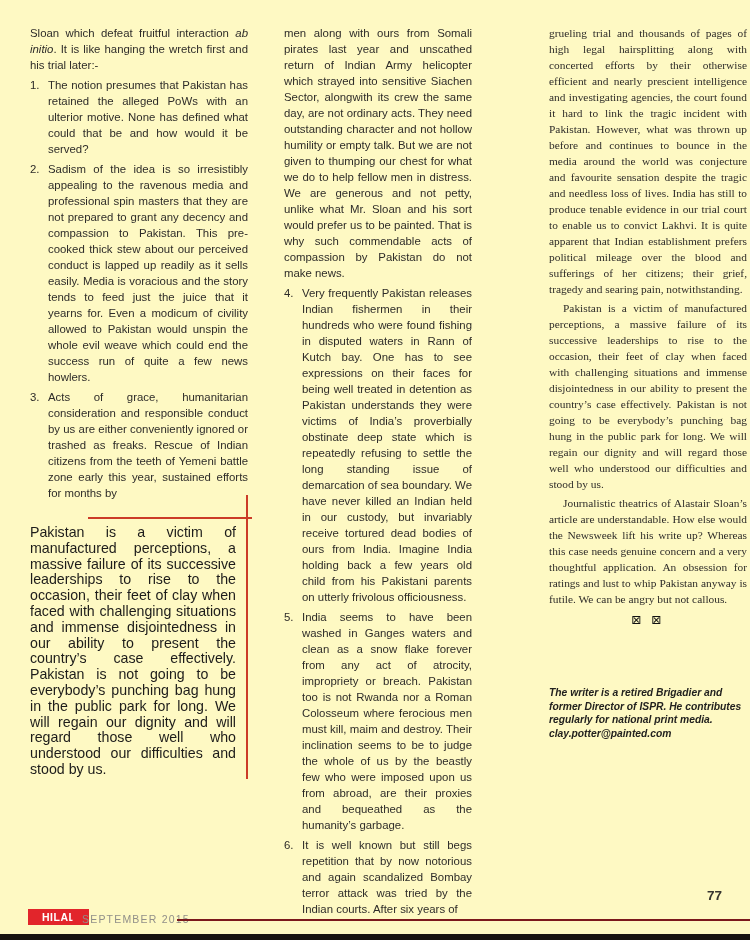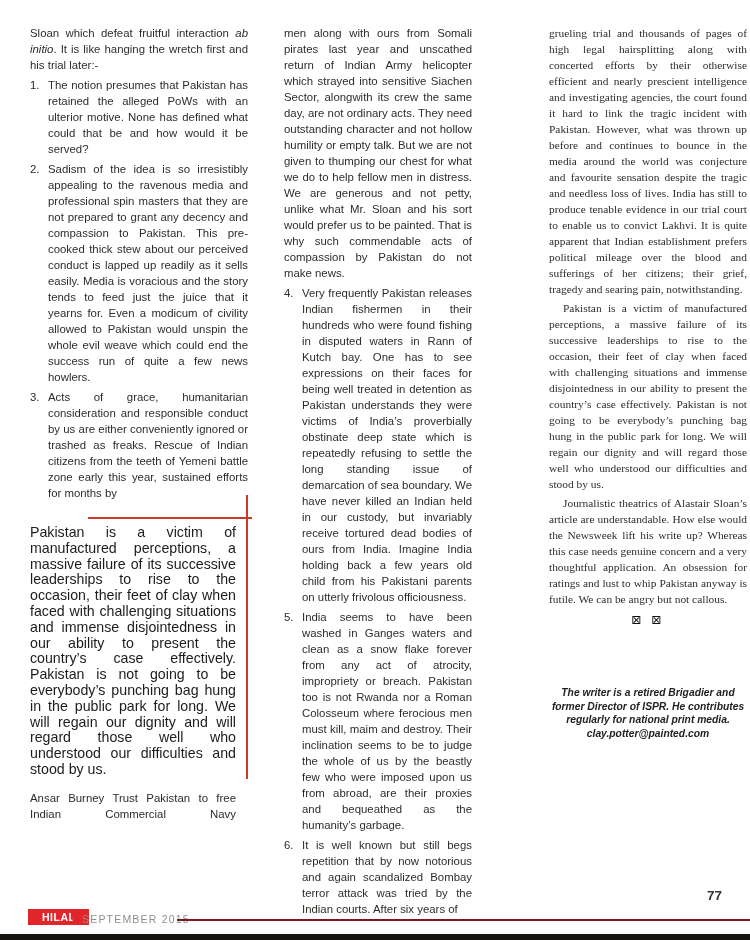--- a/index.html
+++ b/index.html
@@ -4,21 +4,21 @@
 <style>
   * { margin:0; padding:0; box-sizing:border-box; }
   html, body { width:750px; height:940px; }
   body {
     background:#dedacf;
     font-family:"Liberation Sans","DejaVu Sans",sans-serif;
   }
   .page {
     position:relative;
     width:750px; height:940px;
-    background:#ffffff;
+    background:#fef9c3;
     overflow:hidden;
   }
   .columns {
     position:absolute;
     top:25px; left:30px;
     display:flex;
   }
   .col {
     color:#2e2c29;
     font-size:11.4px;
@@ -74,21 +74,21 @@
     display:block;
     text-align:center;
     font-size:12.5px;
     letter-spacing:3px;
     color:#111;
     margin-top:5px;
   }
 
   .bio {
     margin-top:58px;
-    text-align:center;
+    text-align:left;
     font-style:italic;
     font-weight:bold;
     font-size:10.3px;
     line-height:13.5px;
     color:#23221f;
   }
 
   .footer { position:absolute; left:0; right:0; bottom:0; height:44px; }
   .hilal-box {
     position:absolute; left:28px; bottom:15px;
@@ -139,21 +139,20 @@
         <span class="num">3.</span>
         <span class="itext">Acts of grace, humanitarian consideration and responsible conduct by us are either conveniently ignored or trashed as freaks. Rescue of Indian citizens from the teeth of Yemeni battle zone early this year, sustained efforts for months by</span>
       </div>
 
       <div class="pullquote-wrap">
         <div class="pq-top-rule"></div>
         <div class="pq-side-rule"></div>
         <p class="pullquote-text">Pakistan is a victim of manufactured perceptions, a massive failure of its successive leaderships to rise to the occasion, their feet of clay when faced with challenging situations and immense disjointedness in our ability to present the country’s case effectively. Pakistan is not going to be everybody’s punching bag hung in the public park for long. We will regain our dignity and will regard those well who understood our difficulties and stood by us.</p>
       </div>
 
-      <p class="after-quote">Ansar Burney Trust Pakistan to free Indian Commercial Navy</p>
     </div>
 
     <div class="col col2">
       <p class="para">men along with ours from Somali pirates last year and unscathed return of Indian Army helicopter which strayed into sensitive Siachen Sector, alongwith its crew the same day, are not ordinary acts. They need outstanding character and not hollow humility or empty talk. But we are not given to thumping our chest for what we do to help fellow men in distress. We are generous and not petty, unlike what Mr. Sloan and his sort would prefer us to be painted. That is why such commendable acts of compassion by Pakistan do not make news.</p>
 
       <div class="list-item">
         <span class="num">4.</span>
         <span class="itext">Very frequently Pakistan releases Indian fishermen in their hundreds who were found fishing in disputed waters in Rann of Kutch bay. One has to see expressions on their faces for being well treated in detention as Pakistan understands they were victims of India’s proverbially obstinate deep state which is repeatedly refusing to settle the long standing issue of demarcation of sea boundary. We have never killed an Indian held in our custody, but invariably receive tortured dead bodies of ours from India. Imagine India holding back a few years old child from his Pakistani parents on utterly frivolous officiousness.</span>
       </div>
       <div class="list-item">

